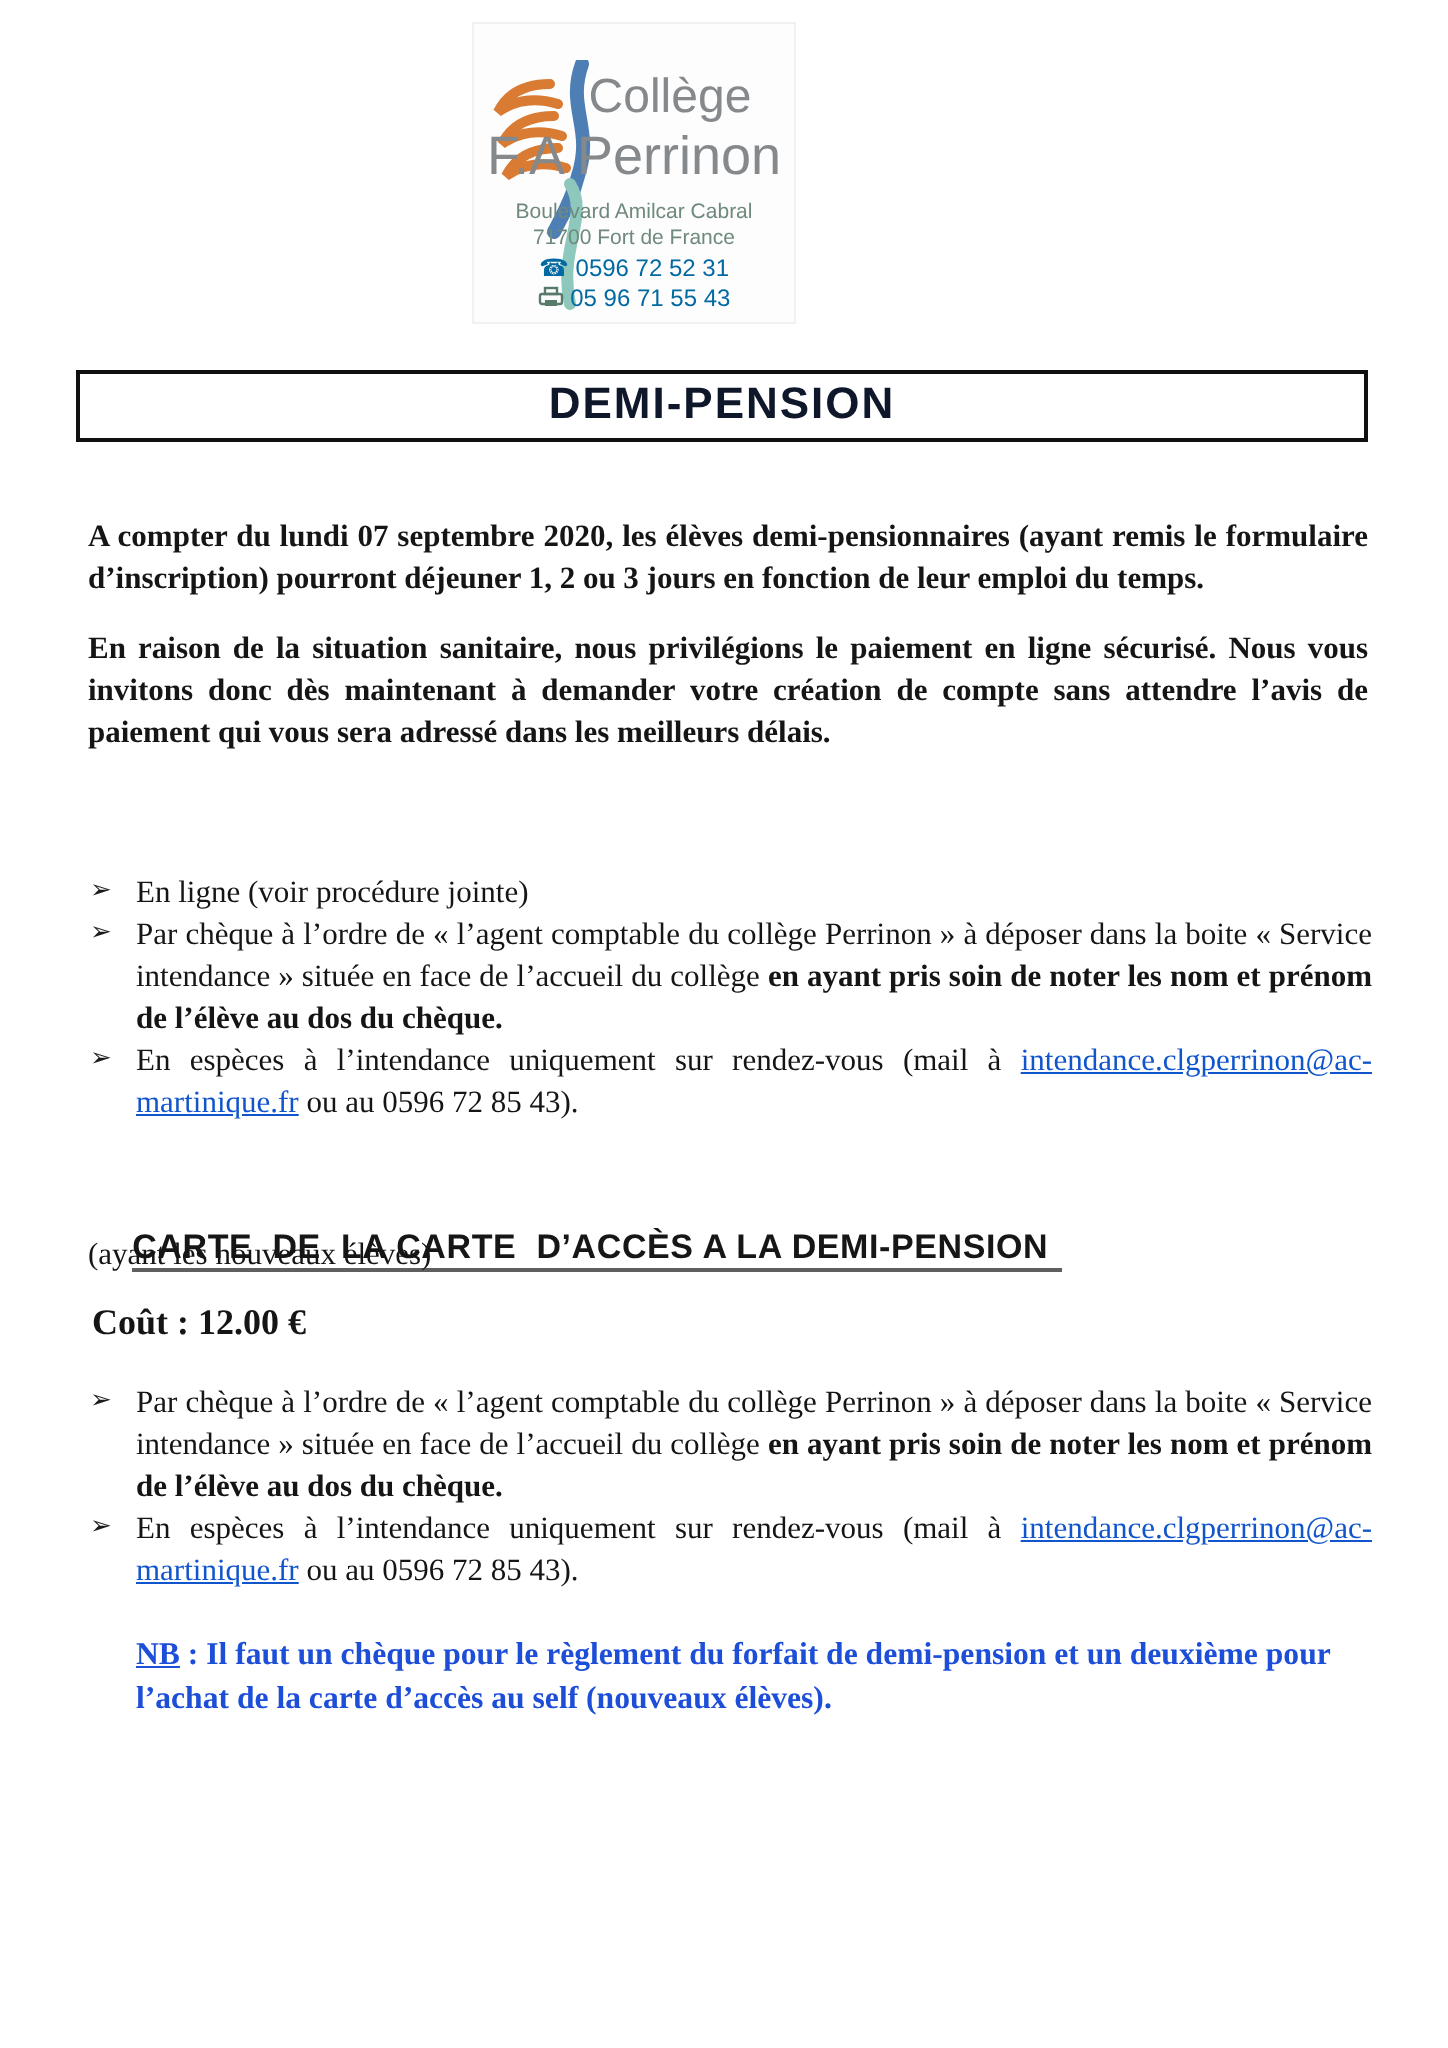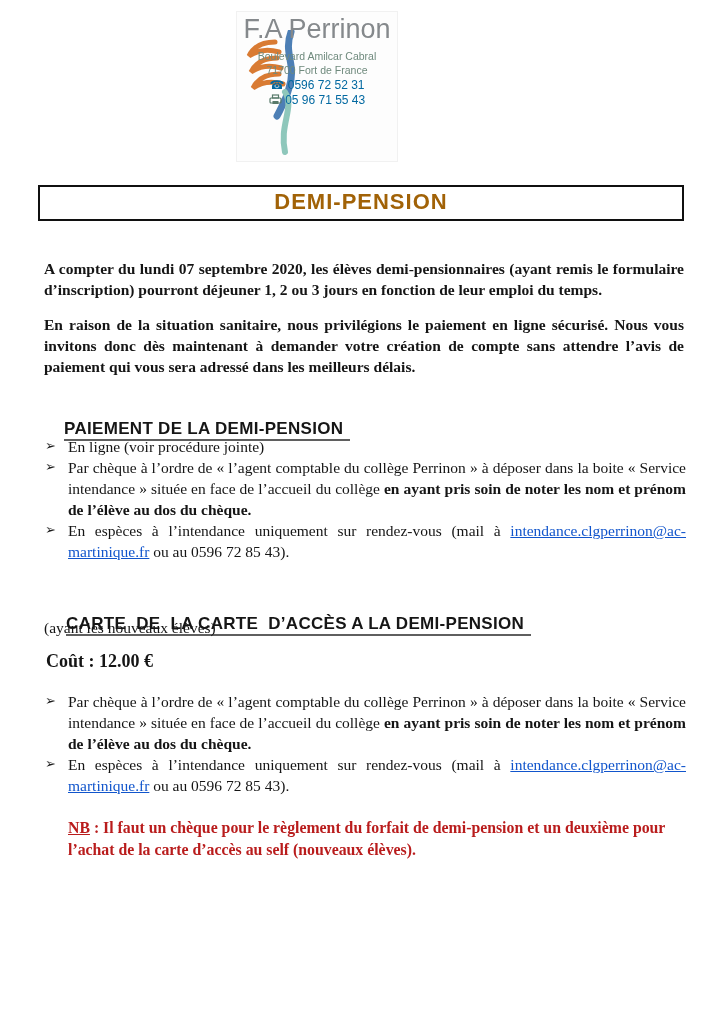--- a/index.html
+++ b/index.html
@@ -47,21 +47,21 @@
   .fax-svg { vertical-align:-1px; }
 
   
   .title-box {
     position:absolute; left:38px; top:185px; width:646px;
     border:2px solid #101010;
     text-align:center;
     font-family:"Liberation Sans", sans-serif;
     font-weight:bold; font-size:22px; letter-spacing:1px;
     padding:2px 0 4px 0;
-    color:#a16207;
+    color:#0f172a;
   }
 
   
   .para {
     position:absolute; left:44px; width:640px;
     font-size:15.5px; line-height:1.36; text-align:justify;font-weight:bold;
   }
   .p1 { top:258px; }
   .p2 { top:314px; }
 
@@ -88,41 +88,42 @@
   .bullet .marker {
     position:absolute; left:1px; top:1px;
     font-family:"DejaVu Sans", sans-serif;
     font-size:13px; color:#1b1b1b;
   }
   .bold-inline { font-weight:bold; }
   a.mail-link { color:#1155CC; text-decoration:underline; cursor:pointer; }
 
   .nb-note {
     position:absolute; left:68px; top:817px; width:616px;
-    color:#b91c1c; font-weight:bold;
+    color:#1d4ed8; font-weight:bold;
     font-size:15.8px; line-height:1.4;
   }
   .nb-label { text-decoration:underline; }
 </style>
 </head>
 <body>
 
 <div class="page">
 
   <div class="logo-box">
     <svg class="logo-art" viewBox="0 0 70 126" xmlns="http://www.w3.org/2000/svg">
 
       <path d="M30 12 C16 12 8 18 4 26 C14 19 24 19 34 22" fill="none" stroke="#d97b33" stroke-width="5" stroke-linecap="round"></path>
       <path d="M32 28 C18 28 10 34 6 42 C16 35 26 35 36 38" fill="none" stroke="#d97b33" stroke-width="5" stroke-linecap="round"></path>
       <path d="M34 44 C20 44 12 50 8 58 C18 51 28 51 38 54" fill="none" stroke="#d97b33" stroke-width="5" stroke-linecap="round"></path>
 
       <path d="M46 2 C38 24 52 34 44 58 C41 70 36 78 32 86" fill="none" stroke="#4d7fb5" stroke-width="7" stroke-linecap="round"></path>
 
       <path d="M40 62 C50 78 34 94 40 122" fill="none" stroke="#8ec7bb" stroke-width="6" stroke-linecap="round"></path>
     </svg>
+    <div class="logo-college">Collège</div>
     <div class="logo-name">F.A Perrinon</div>
     <div class="logo-addr">
       <div>Boulevard Amilcar Cabral</div>
       <div>71700 Fort de France</div>
     </div>
     <div class="logo-tel">
       <span>☎</span>
       <span>0596 72 52 31</span>
     </div>
     <div class="logo-tel">
@@ -135,23 +136,20 @@
     </div>
   </div>
 
   <div class="title-box">
     <span>DEMI-PENSION</span>
   </div>
 
   <p class="para p1">A compter du lundi 07 septembre 2020, les élèves demi-pensionnaires (ayant remis le formulaire d’inscription) pourront déjeuner 1, 2 ou 3 jours en fonction de leur emploi du temps.</p>
   <p class="para p2">En raison de la situation sanitaire, nous privilégions le paiement en ligne sécurisé. Nous vous invitons donc dès maintenant à demander votre création de compte sans attendre l’avis de paiement qui vous sera adressé dans les meilleurs délais.</p>
 
-  <div class="sec-heading h-payment">
-    <span class="u-span">PAIEMENT DE LA DEMI-PENSION</span>
-  </div>
 
   <div class="bullets b-payment">
     <div class="bullet">
       <span class="marker">➢</span>
       <span>En ligne (voir procédure jointe)</span>
     </div>
     <div class="bullet">
       <span class="marker">➢</span>
       <span>Par chèque à l’ordre de « l’agent comptable du collège Perrinon » à déposer dans la boite « Service intendance » située en face de l’accueil du collège </span><span class="bold-inline">en ayant pris soin de noter les nom et prénom de l’élève au dos du chèque.</span>
     </div>

